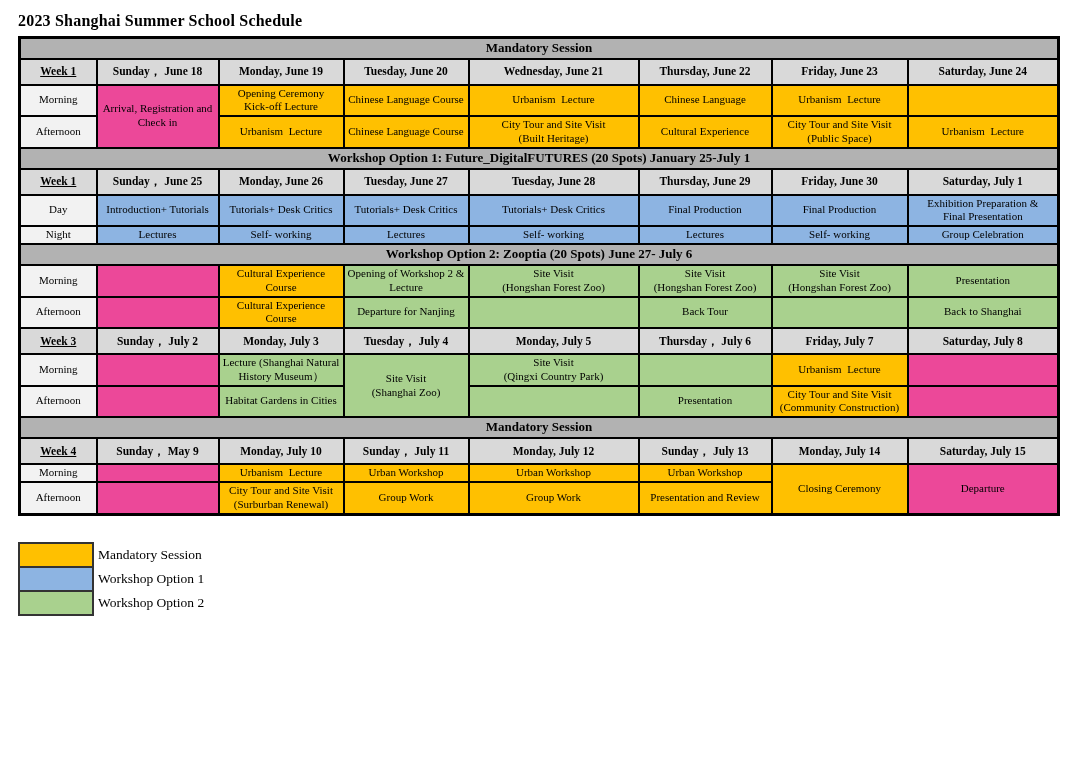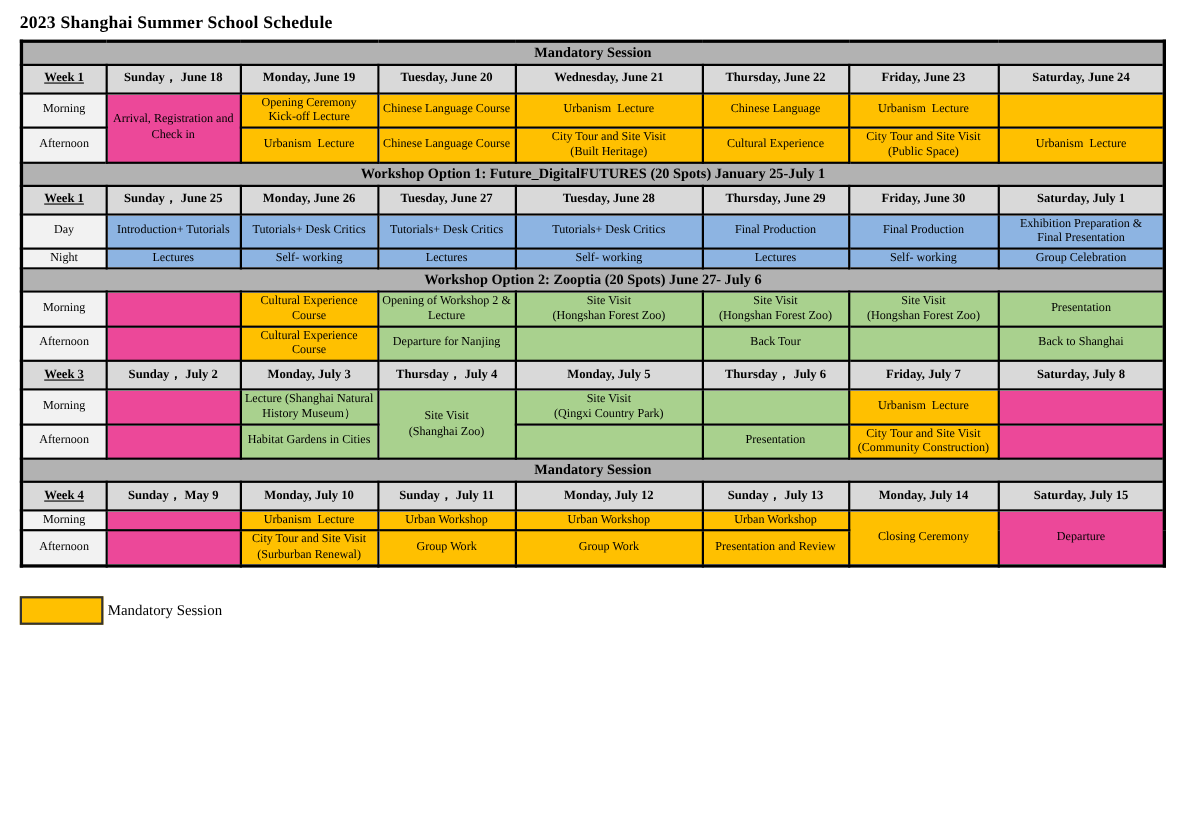--- a/index.html
+++ b/index.html
@@ -187,21 +187,21 @@
         <td class="bg-option2">Departure for Nanjing</td>
         <td class="bg-option2"></td>
         <td class="bg-option2">Back Tour</td>
         <td class="bg-option2"></td>
         <td class="bg-option2">Back to Shanghai</td>
       </tr>
       <tr class="row-week">
         <td class="bg-week underline">Week 3</td>
         <td class="bg-week">Sunday， July 2</td>
         <td class="bg-week">Monday, July 3</td>
-        <td class="bg-week">Thursday， July 4</td>
+        <td class="bg-week">Tuesday， July 4</td>
         <td class="bg-week">Monday, July 5</td>
         <td class="bg-week">Thursday， July 6</td>
         <td class="bg-week">Friday, July 7</td>
         <td class="bg-week">Saturday, July 8</td>
       </tr>
       <tr class="row-body">
         <td class="bg-label">Morning</td>
         <td class="bg-plain"></td>
         <td class="bg-option2">Lecture (Shanghai Natural
 History Museum）</td>
@@ -256,13 +256,21 @@
         <td class="bg-mandatory">Presentation and Review</td>
       </tr>
     </tbody>
 </table>
 
 <div class="legend">
     <div class="legend-item">
       <div class="legend-swatch" style="background: rgb(255, 192, 0);"></div>
       <div class="legend-label">Mandatory Session</div>
     </div>
+    <div class="legend-item">
+      <div class="legend-swatch" style="background: rgb(141, 180, 226);"></div>
+      <div class="legend-label">Workshop Option 1</div>
+    </div>
+    <div class="legend-item">
+      <div class="legend-swatch" style="background: rgb(169, 209, 142);"></div>
+      <div class="legend-label">Workshop Option 2</div>
+    </div>
   </div>
 
 </body></html>

